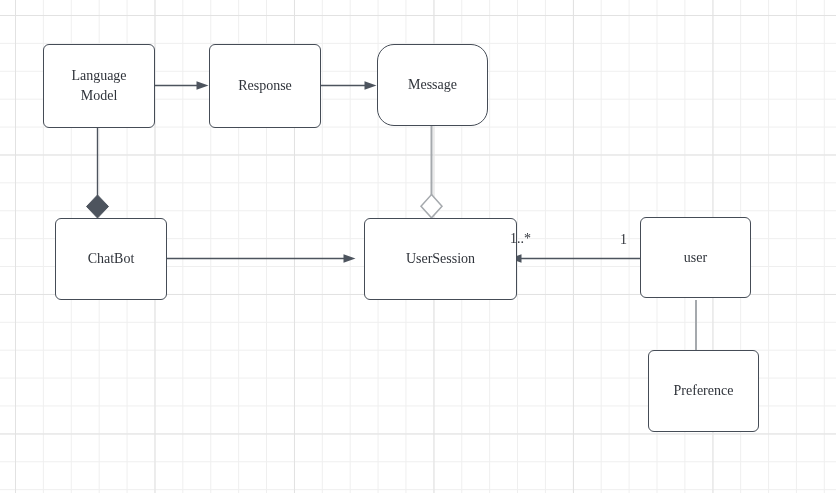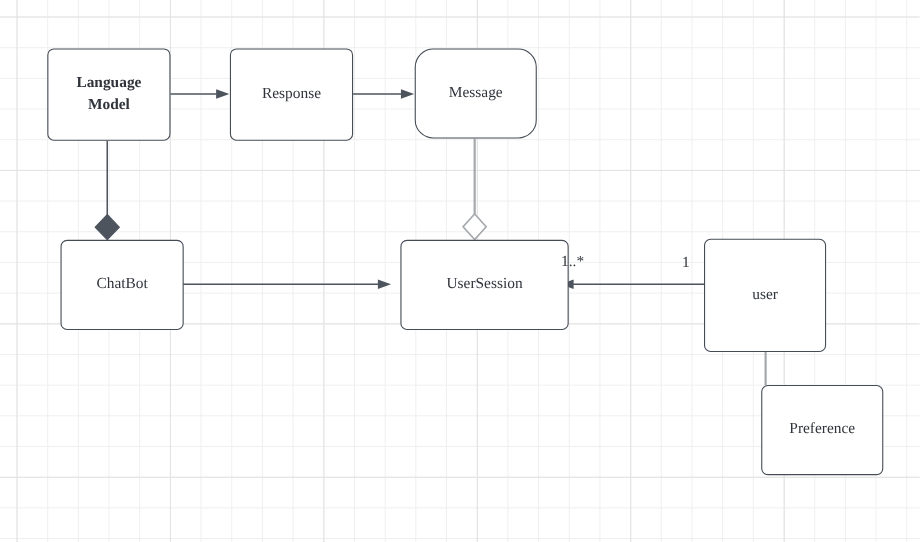--- a/index.html
+++ b/index.html
@@ -82,45 +82,45 @@
     </g>
     <g>
       <line class="edge-dark" x1="640" y1="258.5" x2="521" y2="258.5"></line>
       <polygon class="arrowhead" points="509.5,258.5 521.5,254.2 521.5,262.8"></polygon>
     </g>
     <g>
       <line class="edge-gray" x1="696" y1="300" x2="696" y2="350"></line>
     </g>
   </svg>
 
-  <div class="node" style="left:43px;top:44px;width:112px;height:84px;font-weight:bold;">
+  <div class="node" style="left:43px;top:44px;width:112px;height:84px;">
     <span>Language Model</span>
   </div>
 
   <div class="node" style="left:209px;top:44px;width:112px;height:84px;">
     <span>Response</span>
   </div>
 
   <div class="node" style="left:377px;top:44px;width:111px;height:82px;border-radius:17px;">
     <span>Message</span>
   </div>
 
   <div class="node" style="left:43px;top:218px;width:112px;height:82px;margin-left:12px;">
     <span>ChatBot</span>
   </div>
 
   <div class="node" style="left:364px;top:218px;width:153px;height:82px;">
     <span>UserSession</span>
   </div>
 
-  <div class="node" style="left:640px;top:217px;width:111px;height:103px;">
+  <div class="node" style="left:640px;top:217px;width:111px;height:81px;">
     <span>user</span>
   </div>
 
-  <div class="node" style="left:648px;top:350px;width:111px;height:82px;margin-left:44px;">
+  <div class="node" style="left:648px;top:350px;width:111px;height:82px;">
     <span>Preference</span>
   </div>
 
   <div class="edge-label" style="left:510px;top:231px;">1..*</div>
 
   <div class="edge-label" style="left:620px;top:232px;">1</div>
 
 </div>
 
 </body></html>

